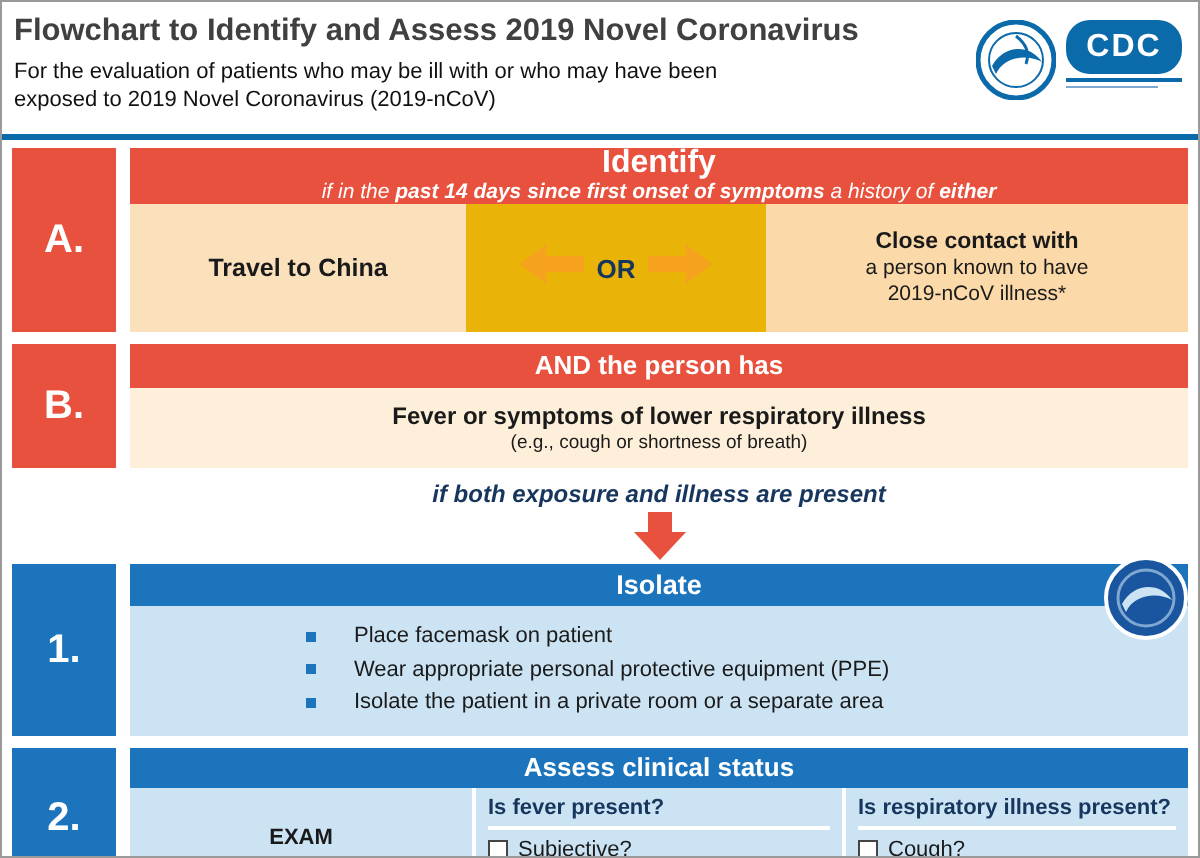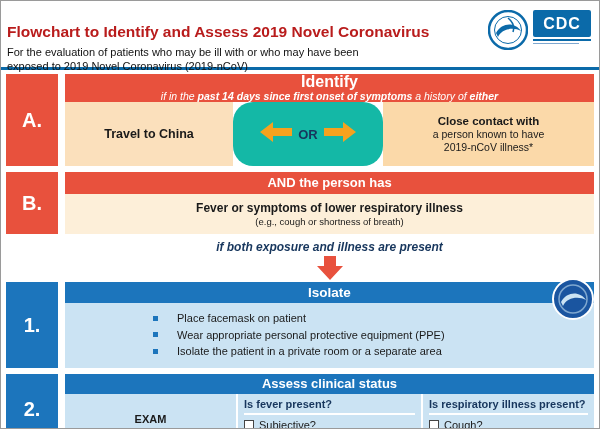--- a/index.html
+++ b/index.html
@@ -7,26 +7,26 @@
   body {
     font-family:"Liberation Sans", sans-serif;
     background:#ffffff;
     overflow:hidden;
     border:1px solid #9a9a9a;
     position:relative;
   }
 
   
   .header { position:relative; height:69px; border-bottom:3px solid #0B6AA9; padding:6px 8px 0 6px; }
-  .page-title { color:#b91c1c; font-size:15.5px; font-weight:bold;margin-top:16px; }
+  .page-title { color:#404040; font-size:15.5px; font-weight:bold; }
   .page-subtitle { margin-top:5px; font-size:11px; line-height:13.5px; color:#111; max-width:455px; }
   .logos { position:absolute; top:9px; right:8px; display:flex; align-items:flex-start; gap:5px; }
   .cdc-box-wrap { display:flex; flex-direction:column; align-items:stretch; }
   .cdc-box { width:58px; height:27px; background:#0B6AA9; color:#fff; font-weight:bold; font-size:16px;
-             display:flex; align-items:center; justify-content:center; letter-spacing:1px; border-radius:2px; }
+             display:flex; align-items:center; justify-content:center; letter-spacing:1px; border-radius:12px; }
   .cdc-rule { height:2px; background:#0B6AA9; margin-top:2px; }
   .cdc-rule2 { height:1px; background:#7FA8D0; margin-top:2px; width:80%; }
 
   
   .main { padding:4px 5px 0 5px; }
   .section { display:flex; gap:7px; margin-bottom:6px; }
   .side-label { width:52px; flex:none; display:flex; align-items:center; justify-content:center;
                 color:#fff; font-weight:bold; font-size:20px; }
   .side-label.red { background:#E8513D; }
   .side-label.blue { background:#1C75BC; }
@@ -37,21 +37,21 @@
   .bar.blue { background:#1C75BC; }
 
   
   .section-a { height:92px; }
   .bar-a { height:28px; display:flex; flex-direction:column; justify-content:center; }
   .bar-a .bar-title { font-size:16px; font-weight:bold; line-height:17px; }
   .bar-a .bar-sub { font-size:10.5px; font-style:italic; line-height:13px; }
   .a-cells { display:grid; grid-template-columns:168px 150px 1fr; flex:1; }
   .cell { display:flex; align-items:center; justify-content:center; }
   .cell-left { background:#FBE0BC; font-weight:bold; font-size:12.5px; color:#1a1a1a; }
-  .cell-mid  { background:#14b8a6; gap:6px;border-radius:20px; }
+  .cell-mid  { background:#eab308; gap:6px; }
   .or-label { font-weight:bold; font-size:13px; color:#17365D; }
   .cell-right { background:#FBD9A9; flex-direction:column; font-size:10.5px; line-height:13px;
                 text-align:center; color:#1a1a1a; }
   .cell-right .opt-title { font-size:11.5px; font-weight:bold; }
 
   
   .section-b { height:62px; }
   .bar-b { height:22px; line-height:22px; font-size:13px; font-weight:bold; }
   .b-content { flex:1; background:#FDEFD9; display:flex; flex-direction:column;
                align-items:center; justify-content:center; color:#1a1a1a; }

